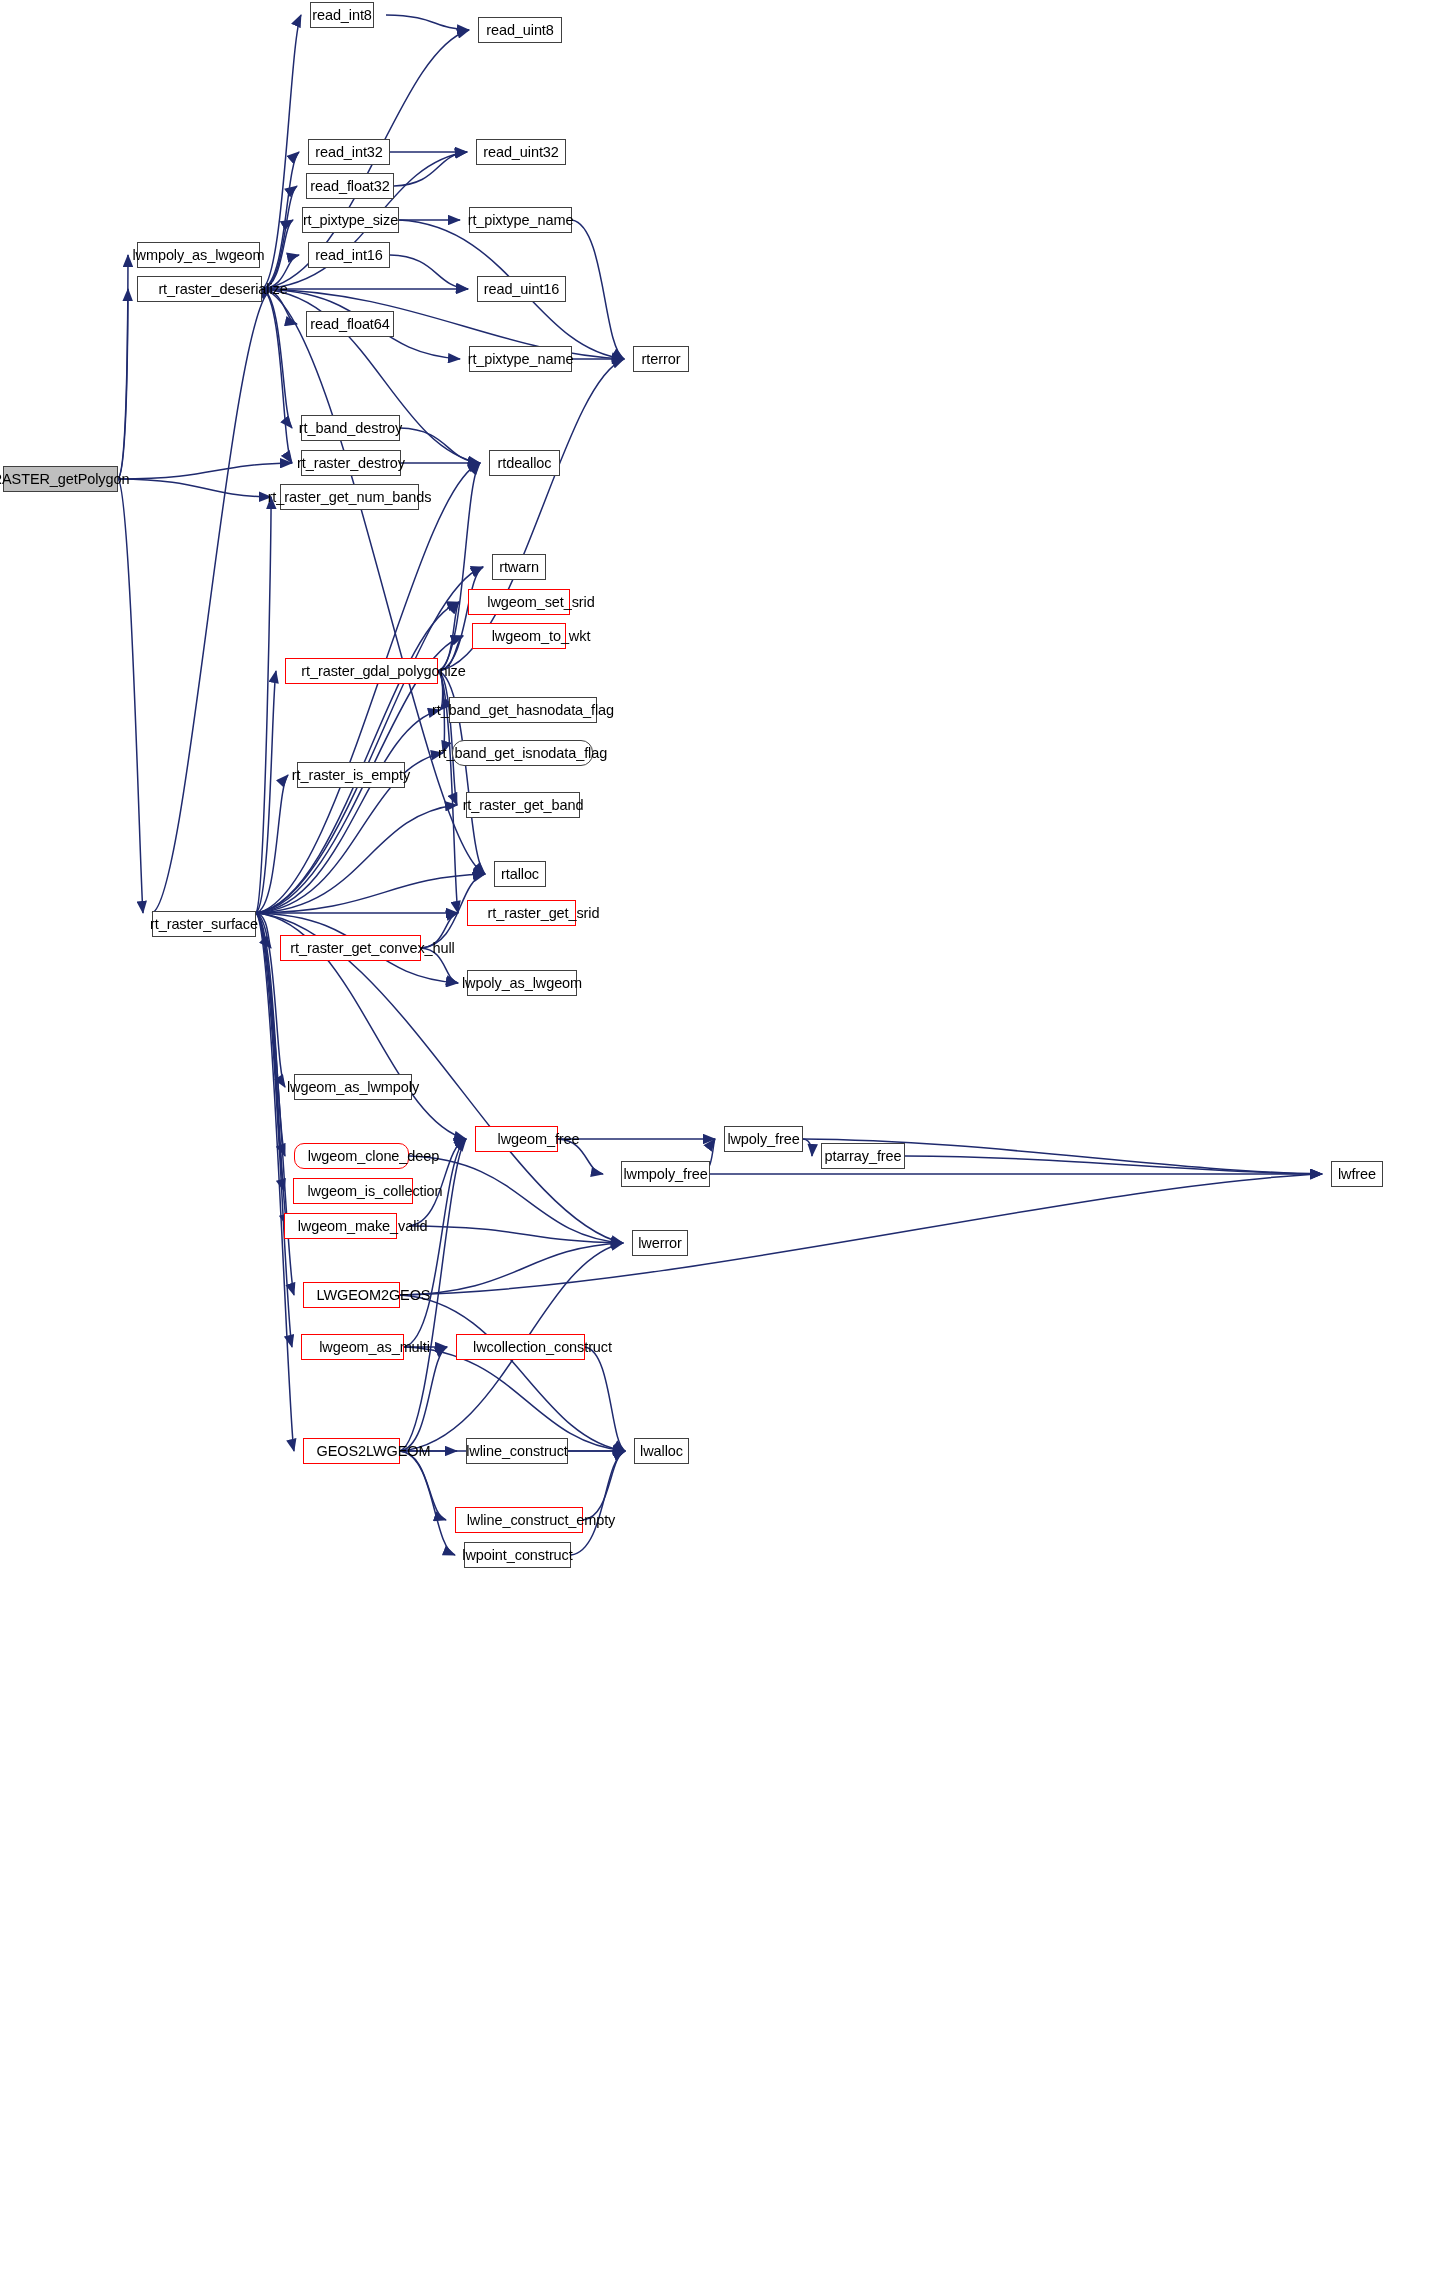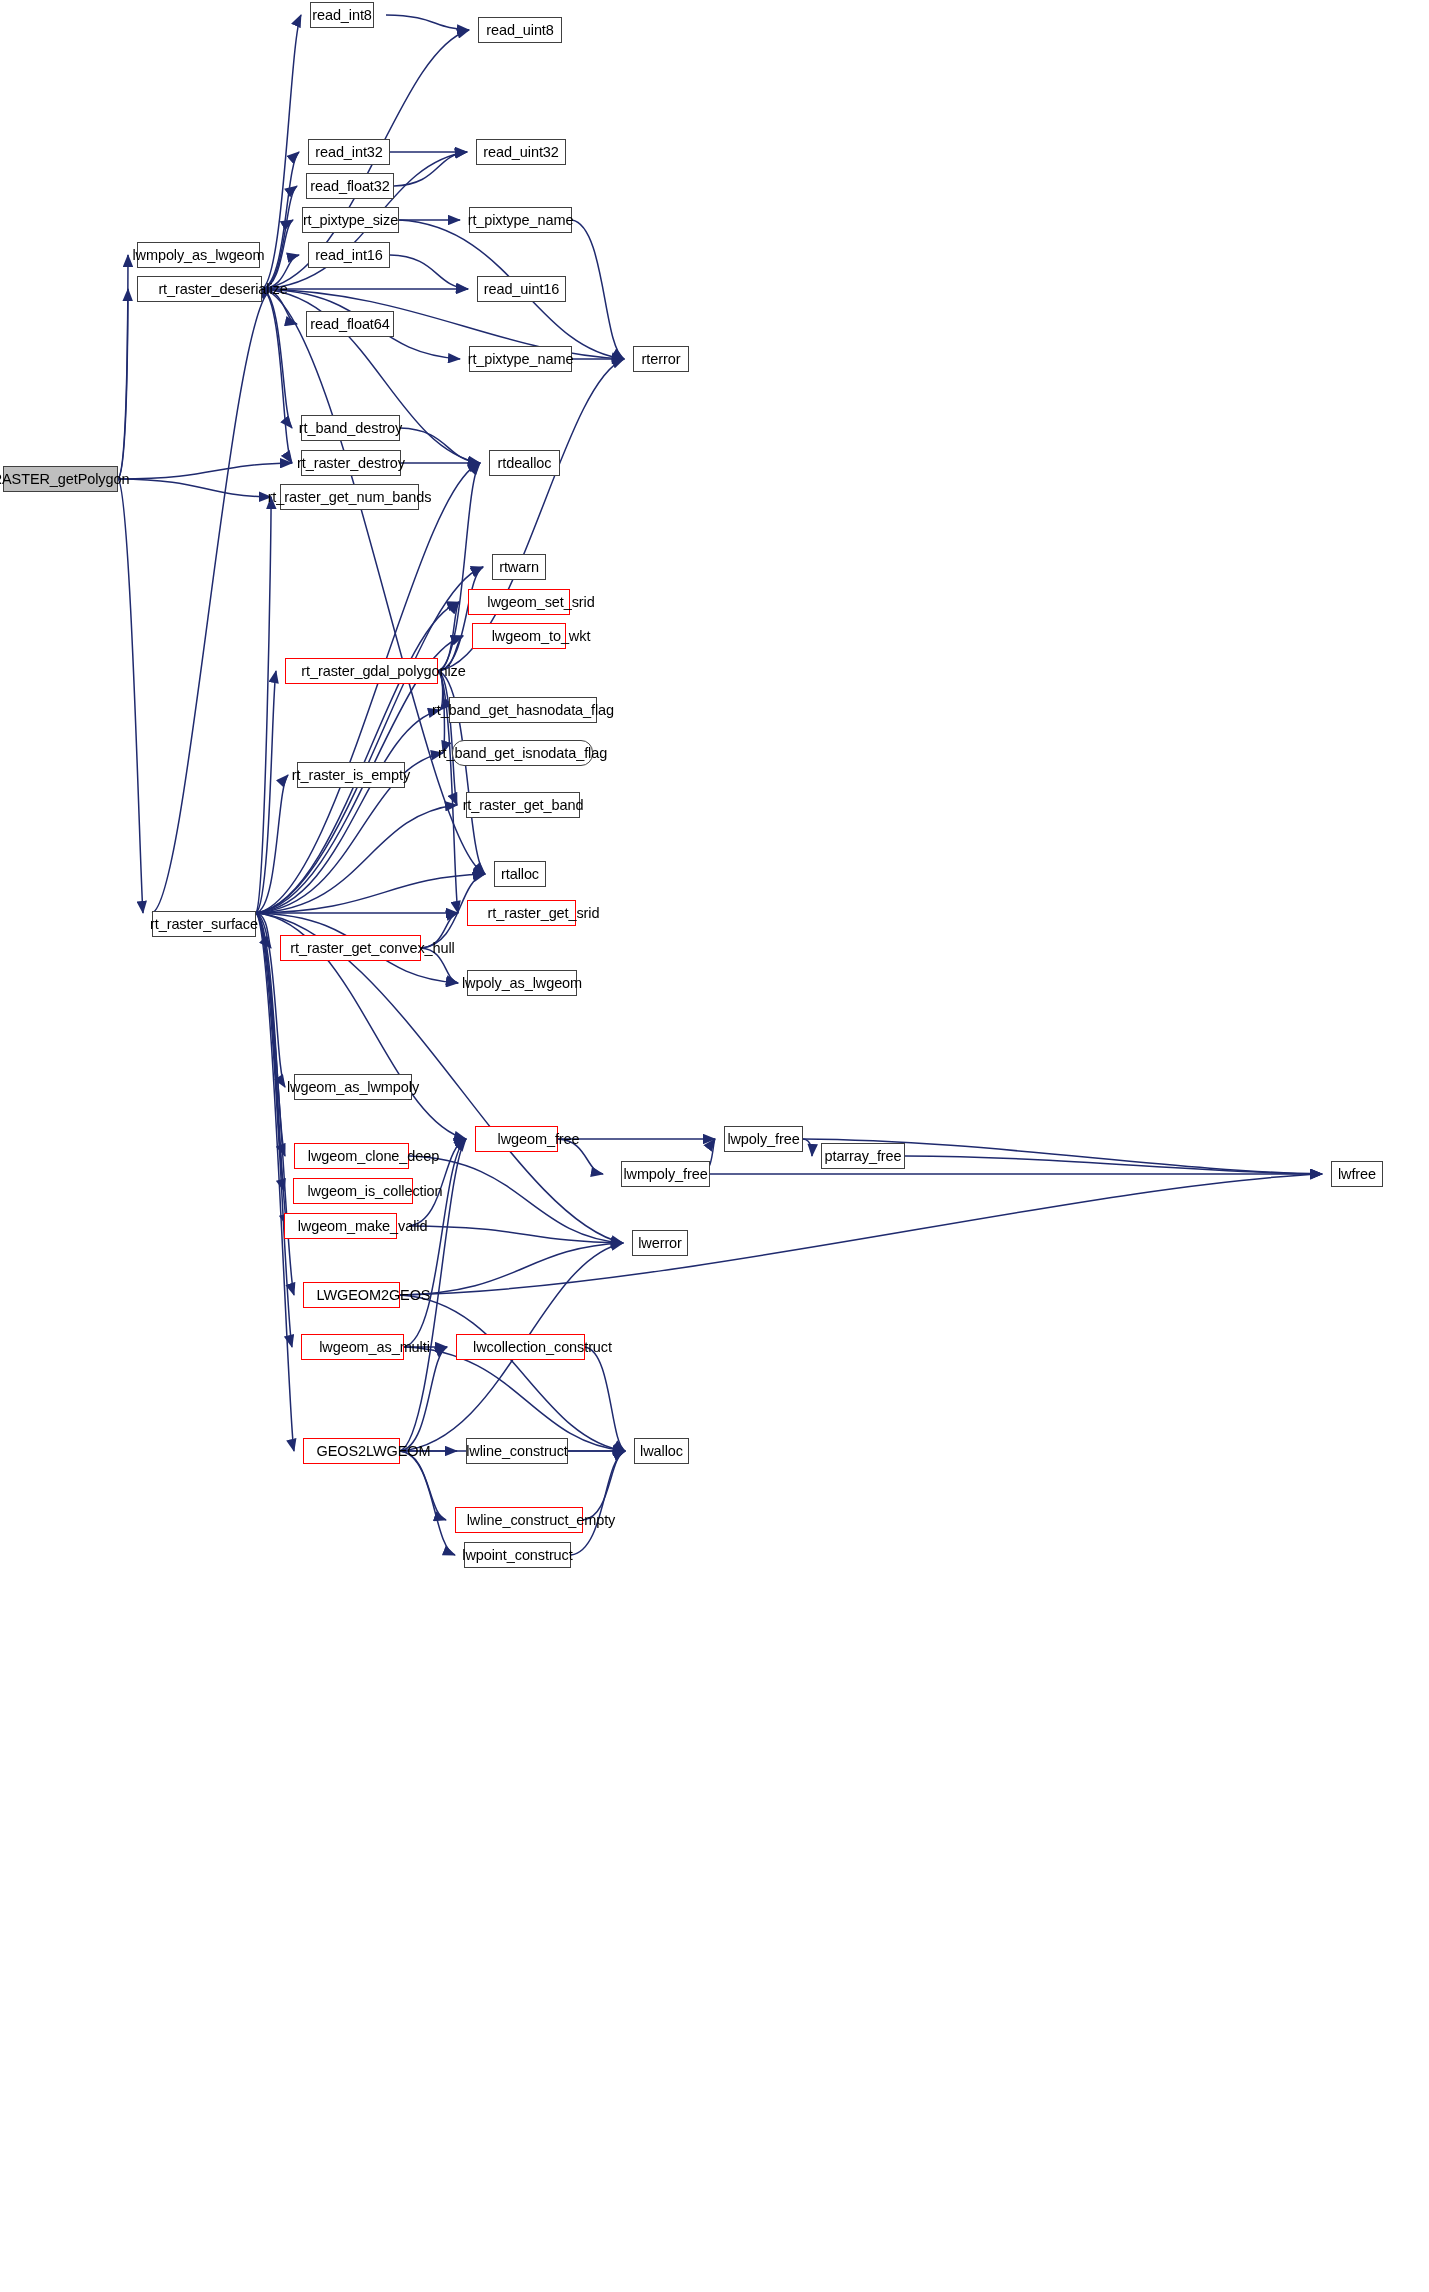--- a/index.html
+++ b/index.html
@@ -258,21 +258,21 @@
       </div>
       <div class="node red" style="left: 475px; top: 1126px; width: 83px;">
         <span class="lbl">lwgeom_free</span>
       </div>
       <div class="node" style="left: 724px; top: 1126px; width: 79px;">
         <span class="lbl">lwpoly_free</span>
       </div>
       <div class="node" style="left: 1331px; top: 1161px; width: 52px;">
         <span class="lbl">lwfree</span>
       </div>
-      <div class="node red" style="left: 294px; top: 1143px; width: 115px;">
+      <div class="node red" style="left: 294px; top: 1143px; width: 115px; border-radius: 10px;">
         <span class="lbl">lwgeom_clone_deep</span>
       </div>
       <div class="node" style="left: 612px; top: 1161px; width: 89px; margin-left: 9px;">
         <span class="lbl">lwmpoly_free</span>
       </div>
       <div class="node" style="left: 821px; top: 1143px; width: 84px;">
         <span class="lbl">ptarray_free</span>
       </div>
       <div class="node red" style="left: 293px; top: 1178px; width: 120px;">
         <span class="lbl">lwgeom_is_collection</span>

